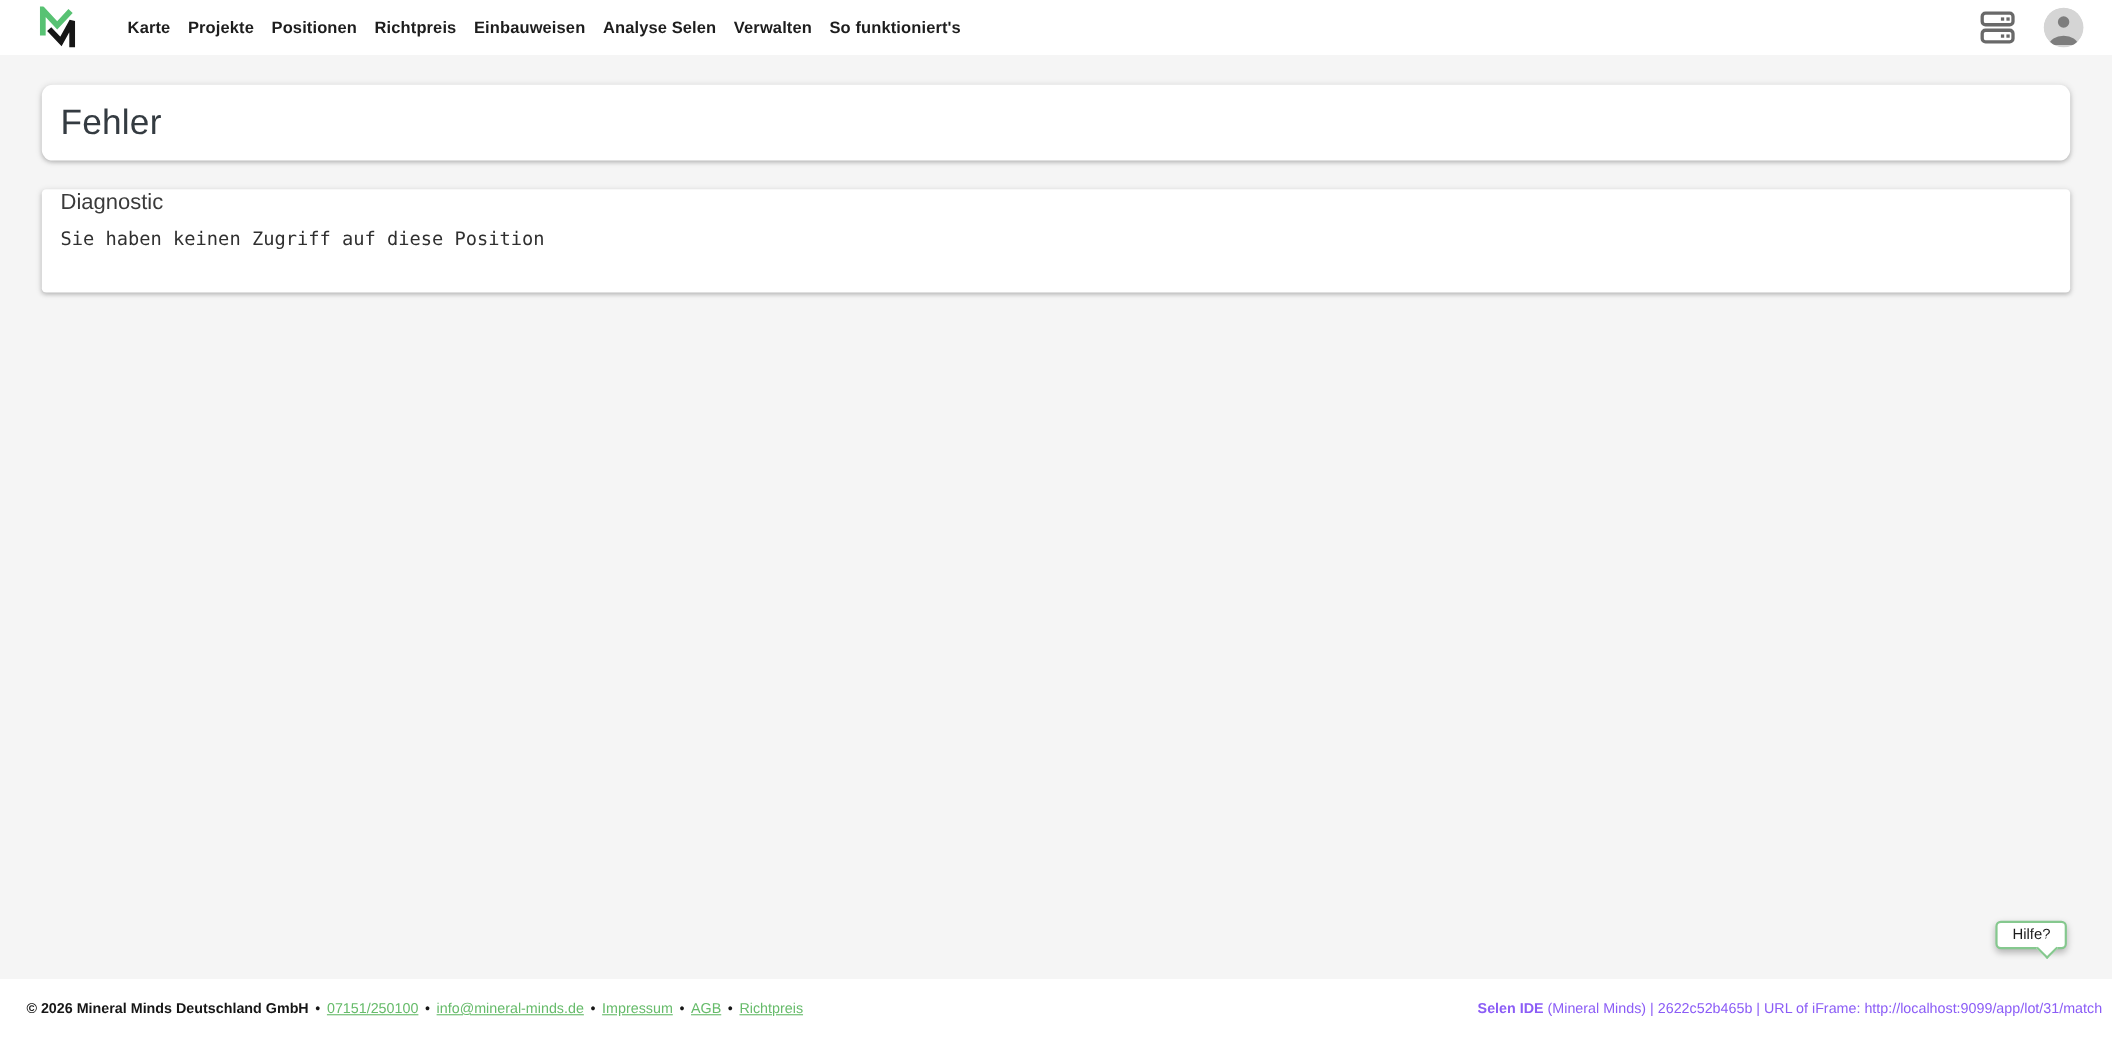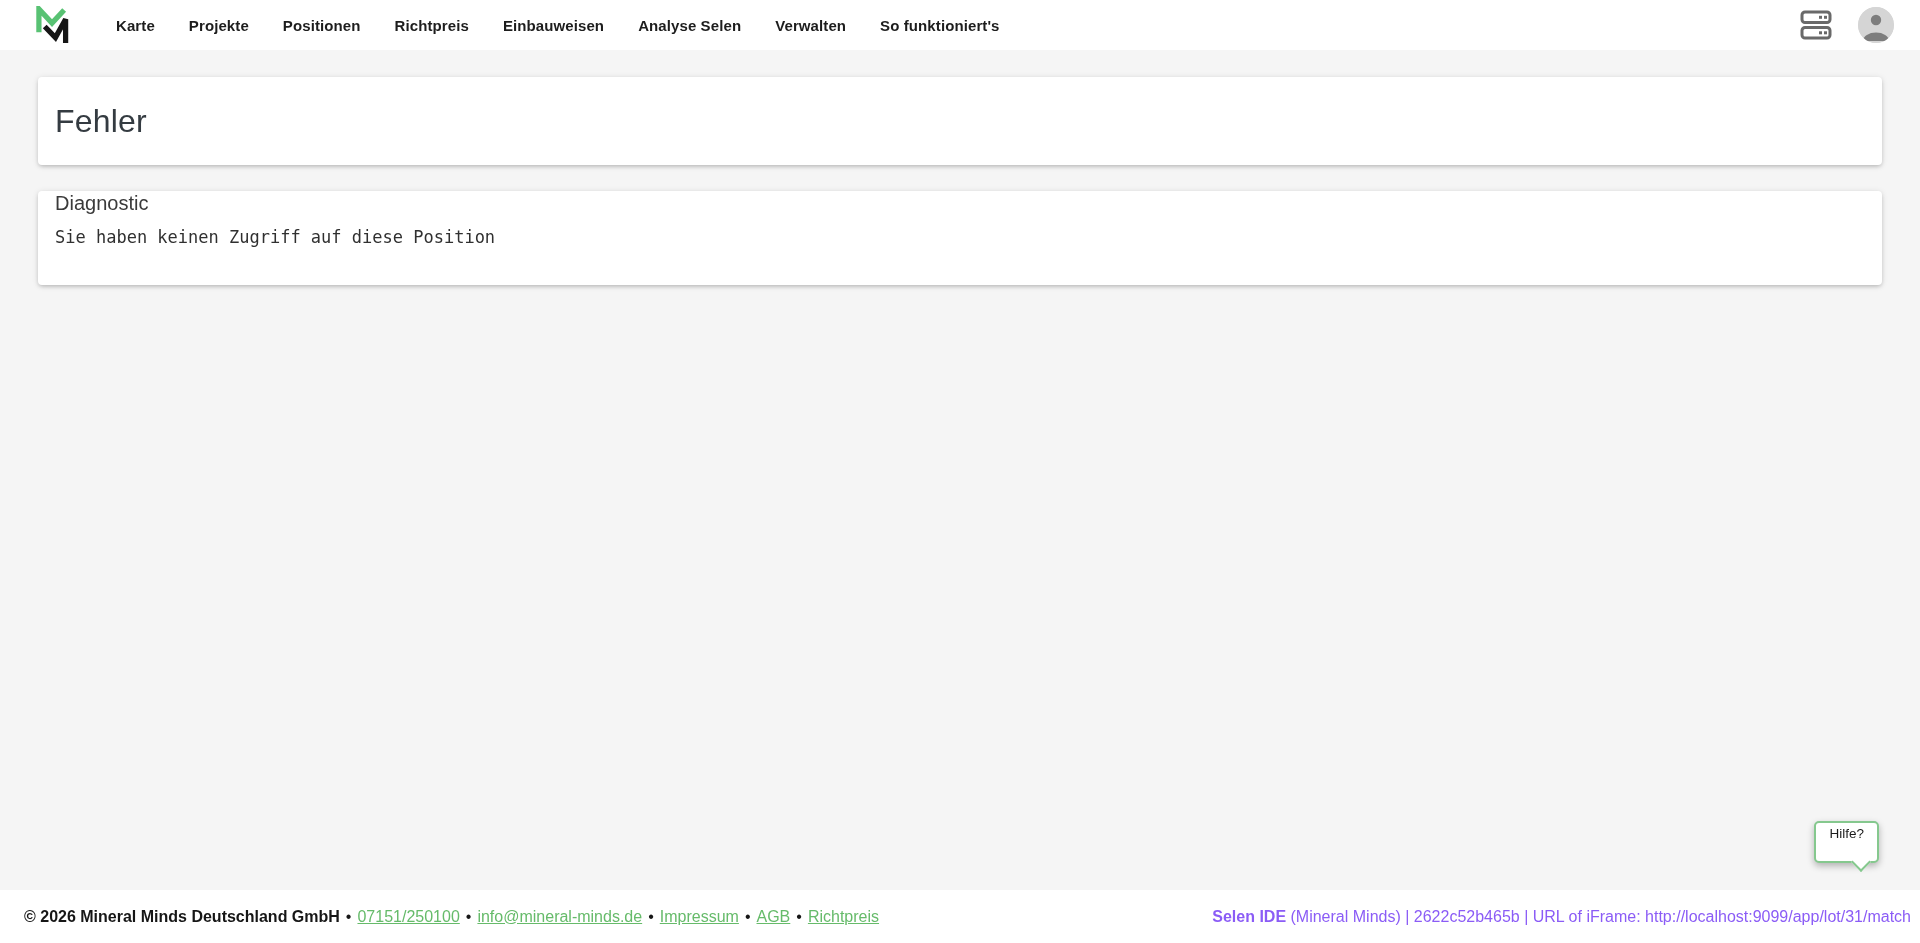--- a/index.html
+++ b/index.html
@@ -19,21 +19,21 @@
     display: flex;
     align-items: center;
     padding: 0 26px 0 36px;
   }
   .logo {
     display: flex;
     align-items: center;
     margin-right: 47px;
     cursor: pointer;
   }
-  .nav { display: flex; align-items: center; gap: 34px; }
+  .nav { display: flex; align-items: center; gap: 16px; }
   .nav a {
     font-size: 15px;
     font-weight: 700;
     color: #1d1d1d;
     text-decoration: none;
     letter-spacing: 0.1px;
     cursor: pointer;
     white-space: nowrap;
   }
   .top-actions {
@@ -53,25 +53,26 @@
   }
 
   
   main { padding: 27px 38px 0; }
   .card {
     background: #ffffff;
     border-radius: 4px;
     box-shadow: 0 2px 4px -1px rgba(0,0,0,0.2), 0 1px 6px 0 rgba(0,0,0,0.12);
   }
   .title-card {
-    height: 88px;
+    height: 69px;
     display: flex;
     align-items: center;
     padding: 0 17px;
     margin-bottom: 26px;
+    border-radius: 10px;
   }
   .title-card h1 {
     font-size: 32px;
     font-weight: 400;
     color: #343b41;
     letter-spacing: 0.2px;
   }
   .diag-card { padding: 1px 17px 38px; }
   .diag-card h2 {
     font-size: 20px;
@@ -86,21 +87,21 @@
   }
 
   
   .help-bubble {
     position: absolute;
     right: 41px;
     bottom: 80px;
     background: #ffffff;
     border: 2px solid #85c88e;
     border-radius: 5px;
-    padding: 3px 13px 20px;
+    padding: 3px 13px 4px;
     font-size: 13.5px;
     color: #1c1c1c;
     cursor: pointer;
     box-shadow: 0 3px 7px rgba(0,0,0,0.28);
     z-index: 5;
   }
   .help-bubble::after {
     content: "";
     position: absolute;
     right: 9px;
@@ -117,21 +118,21 @@
   footer {
     position: absolute;
     left: 0; bottom: 0;
     width: 100%;
     height: 53px;
     background: #ffffff;
     display: flex;
     align-items: center;
     justify-content: space-between;
     padding: 0 9px 0 24px;
-    font-size: 16px;
+    font-size: 13px;
   }
   .footer-left { display: flex; align-items: center; white-space: nowrap; }
   .footer-left .copyright { font-weight: 700; color: #161616; }
   .footer-left .sep { margin: 0 6px; color: #161616; }
   .footer-left a.flink {
     color: #66bb6a;
     font-weight: 400;
     text-decoration: underline;
     cursor: pointer;
   }

